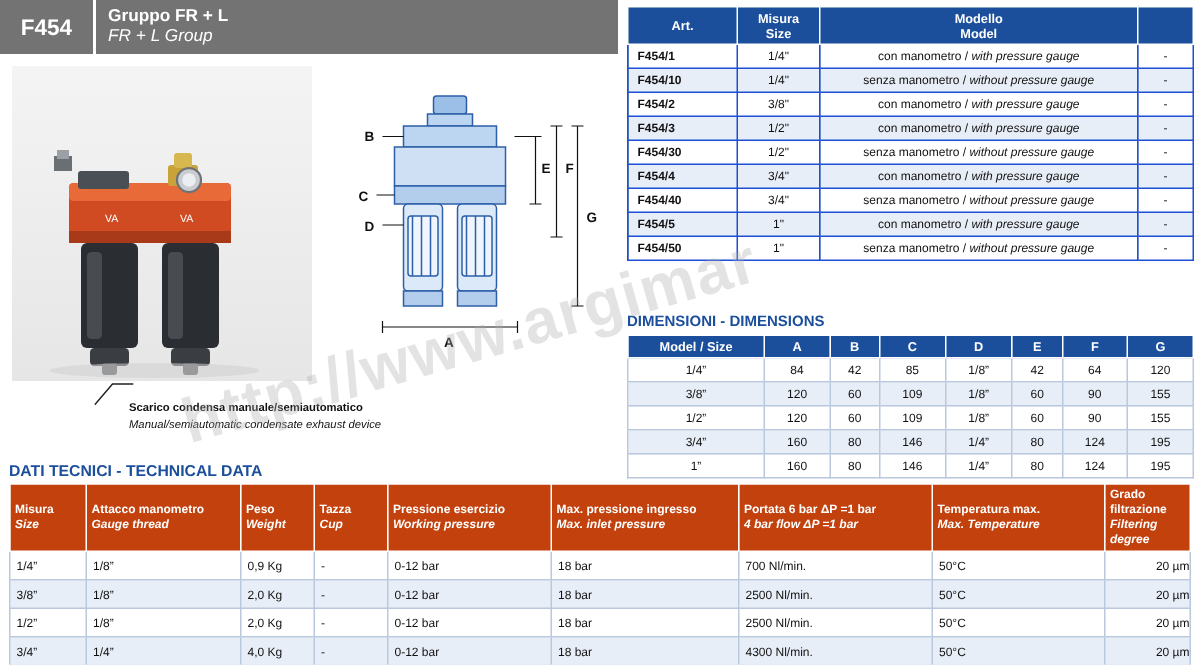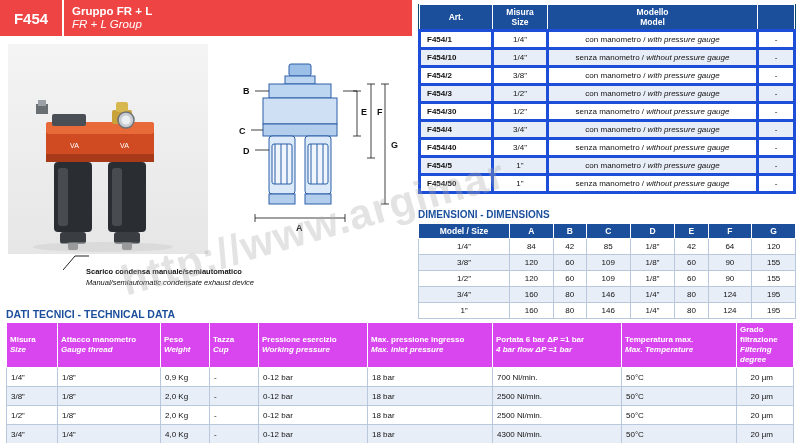--- a/index.html
+++ b/index.html
@@ -25,21 +25,21 @@
     color:rgba(170,170,170,.33);
     letter-spacing:1px;
     white-space:nowrap;
     pointer-events:none;
     z-index:5;
   }
 
   
   .header{
     position:absolute;left:0;top:0;width:412px;height:36px;
-    background:#ef4444;
+    background:#737373;
     color:#fff;
     display:flex;align-items:stretch;
   }
   .header .code{
     width:62px;
     display:flex;align-items:center;justify-content:center;
     font-size:15px;font-weight:bold;
     border-right:2px solid #ffffff;
   }
   .header .titles{
@@ -77,21 +77,21 @@
     position:absolute;left:418px;top:4px;width:378px;
     border-collapse:collapse;
     font-size:8px;
     background:#0c4a6e;
   }
   .art-table th{
     background:#1b4f9c;color:#fff;border:1px solid #ffffff;
     font-size:8.5px;font-weight:bold;padding:2px 1px;line-height:10px;
   }
   .art-table td{
-    border:3px solid #1d4ed8;
+    border:1px solid #1d4ed8;
     text-align:center;padding:1.5px 2px;height:12px;
     color:#111;
     margin-top:46px;
   }
   .art-table tr:nth-child(odd) td{background:#ffffff;}
   .art-table tr:nth-child(even) td{background:#e8eef7;}
   .art-table td.art{font-weight:bold;text-align:left;padding-left:6px;}
   .art-table td.model i{}
 
   
@@ -116,31 +116,31 @@
   
   .tech-title{
     position:absolute;left:6px;top:308px;
     font-size:10.5px;font-weight:bold;color:#1b4f9c;
   }
   .tech-table{
     position:absolute;left:6px;top:322px;width:788px;
     border-collapse:collapse;font-size:8px;
   }
   .tech-table th{
-    background:#d946ef;color:#fff;border:1px solid #fff;
+    background:#c2410c;color:#fff;border:1px solid #fff;
     font-weight:bold;font-size:8px;padding:2px 3px;line-height:10px;
     text-align:left;
   }
   .tech-table th .en{font-style:italic;font-weight:bold;display:block;}
   .tech-table td{
     border:1px solid #b9c8dd;padding:2px 4px;height:14px;text-align:left;
   }
   .tech-table tr:nth-child(odd) td{background:#ffffff;}
   .tech-table tr:nth-child(even) td{background:#e8eef7;}
-  .tech-table td.r{text-align:right;padding-right:20px;}
+  .tech-table td.r{text-align:right;padding-right:0;}
 </style>
 </head>
 <body>
 
 <div class="page">
 
   <div class="header">
     <div class="code">F454</div>
     <div class="titles">
       <div class="t-it">Gruppo FR + L</div>

